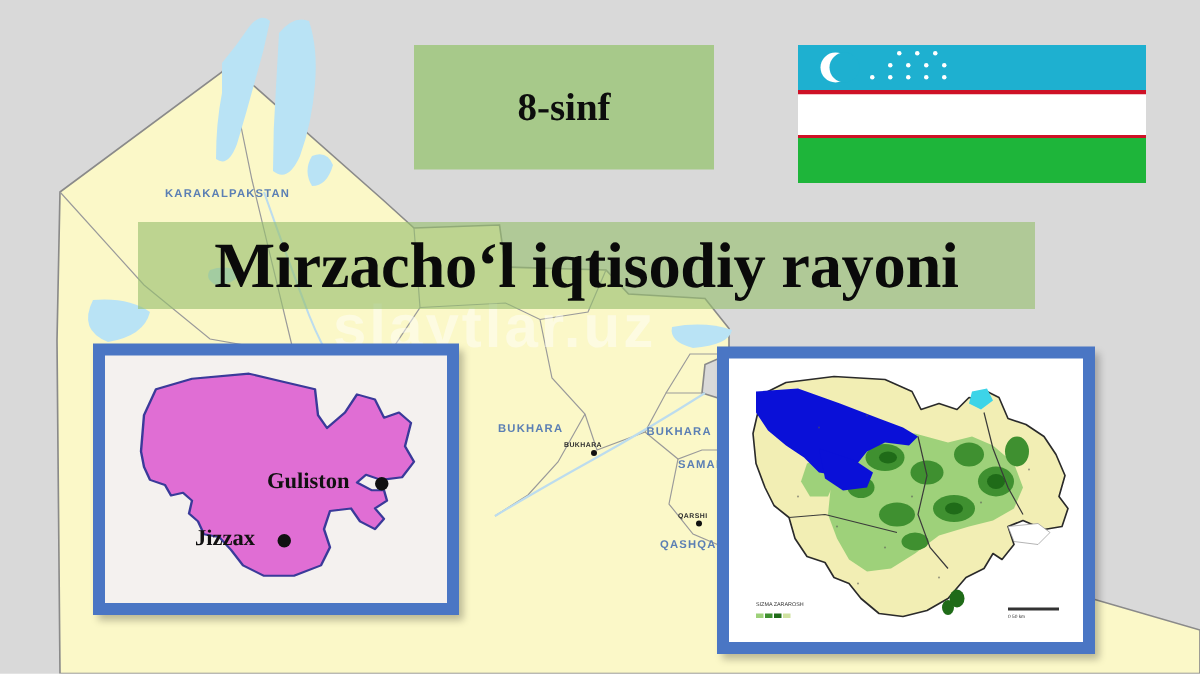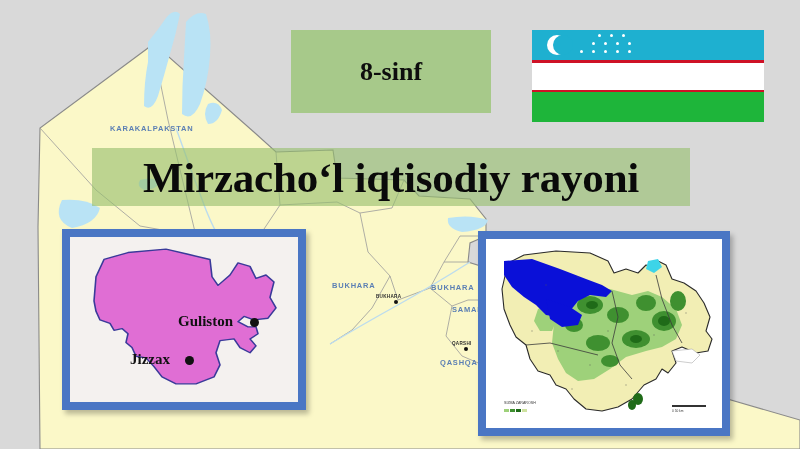--- a/index.html
+++ b/index.html
@@ -64,21 +64,21 @@
     font-weight: bold;
     color: rgba(255,255,255,0.46);
     letter-spacing: 2px;
     pointer-events: none;
     white-space: nowrap;
   }
 
   
   #subject-box {
     position: absolute;
-    left: 291px;
+    left: 276px;
     top: 30px;
     width: 200px;
     height: 83px;
     background: #a7c98a;
     display: flex;
     flex-direction: column;
     align-items: center;
     justify-content: center;
     line-height: 1.12;
   }
@@ -292,20 +292,21 @@
     <div class="map-label city-label" style="left:199px; top:231px;">URGENCH</div>
     <div class="city-dot" style="left:212px; top:237px;"></div>
 
     <div class="map-label city-label" style="left:376px; top:294px;">BUKHARA</div>
     <div class="city-dot" style="left:394px; top:300px;"></div>
 
     <div class="map-label city-label" style="left:452px; top:341px;">QARSHI</div>
     <div class="city-dot" style="left:464px; top:347px;"></div>
   </div>
 
+  <div id="watermark">slaytlar.uz</div>
 
   <div id="subject-box">
     <div class="subject-line">8-sinf</div>
   </div>
 
   <div id="flag">
     <div class="flag-band flag-blue"></div>
     <div class="flag-band flag-red1"></div>
     <div class="flag-band flag-white"></div>
     <div class="flag-band flag-red2"></div>

